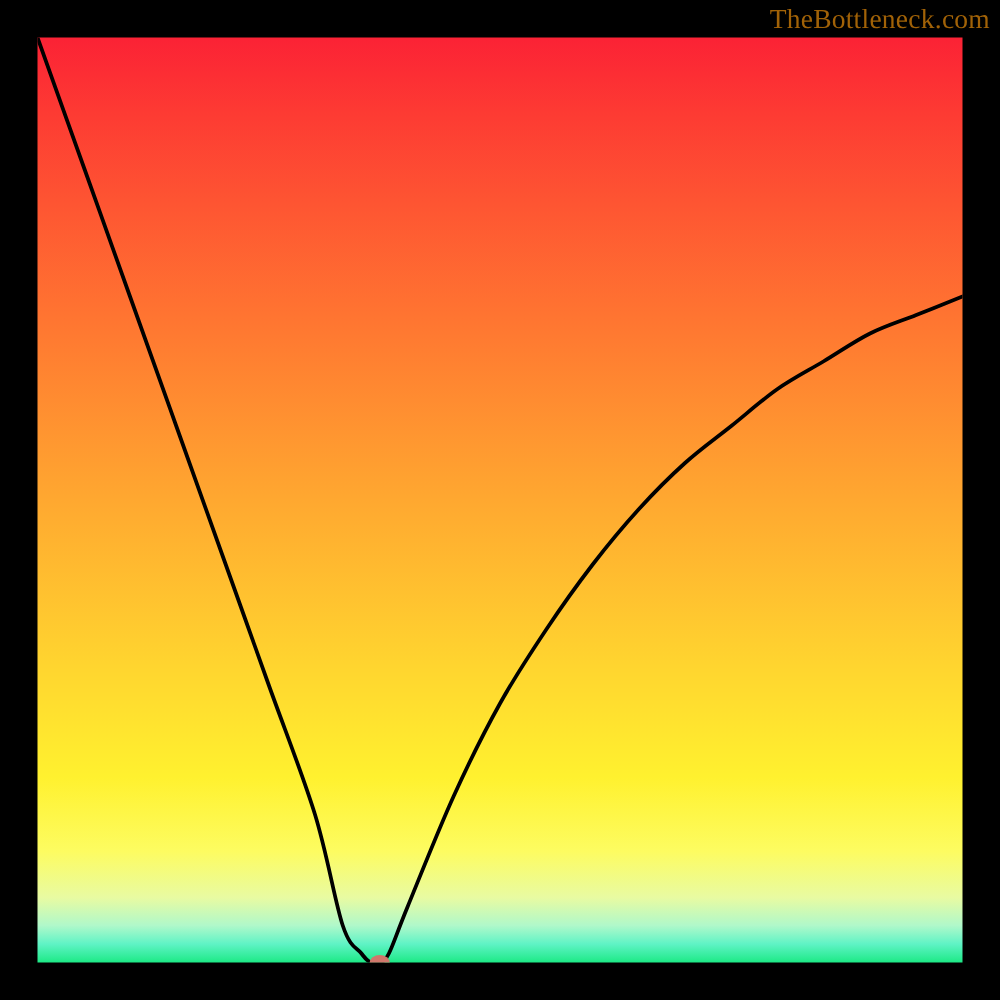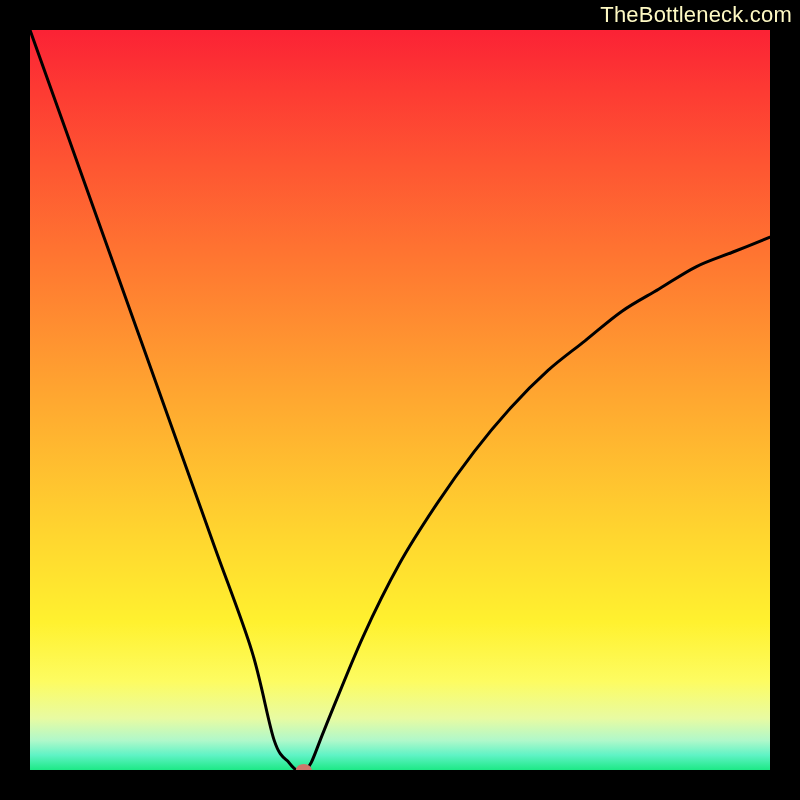--- a/index.html
+++ b/index.html
@@ -8,25 +8,26 @@
     height: 800px;
     background: #000;
     position: relative;
     font-family: Arial, Helvetica, sans-serif;
     overflow: hidden;
   }
   .watermark {
     position: absolute;
     top: 2px;
     right: 8px;
-    color: #fef9c3;
+    color: #a16207;
     font-size: 22px;
     font-weight: 500;
     z-index: 10;
     letter-spacing: 0.2px;
+    font-family: Liberation Serif, serif;
   }
   .plot {
     position: absolute;
     left: 30px;
     top: 30px;
     width: 740px;
     height: 740px;
   }
   .gradient-bg {
     position: absolute;

